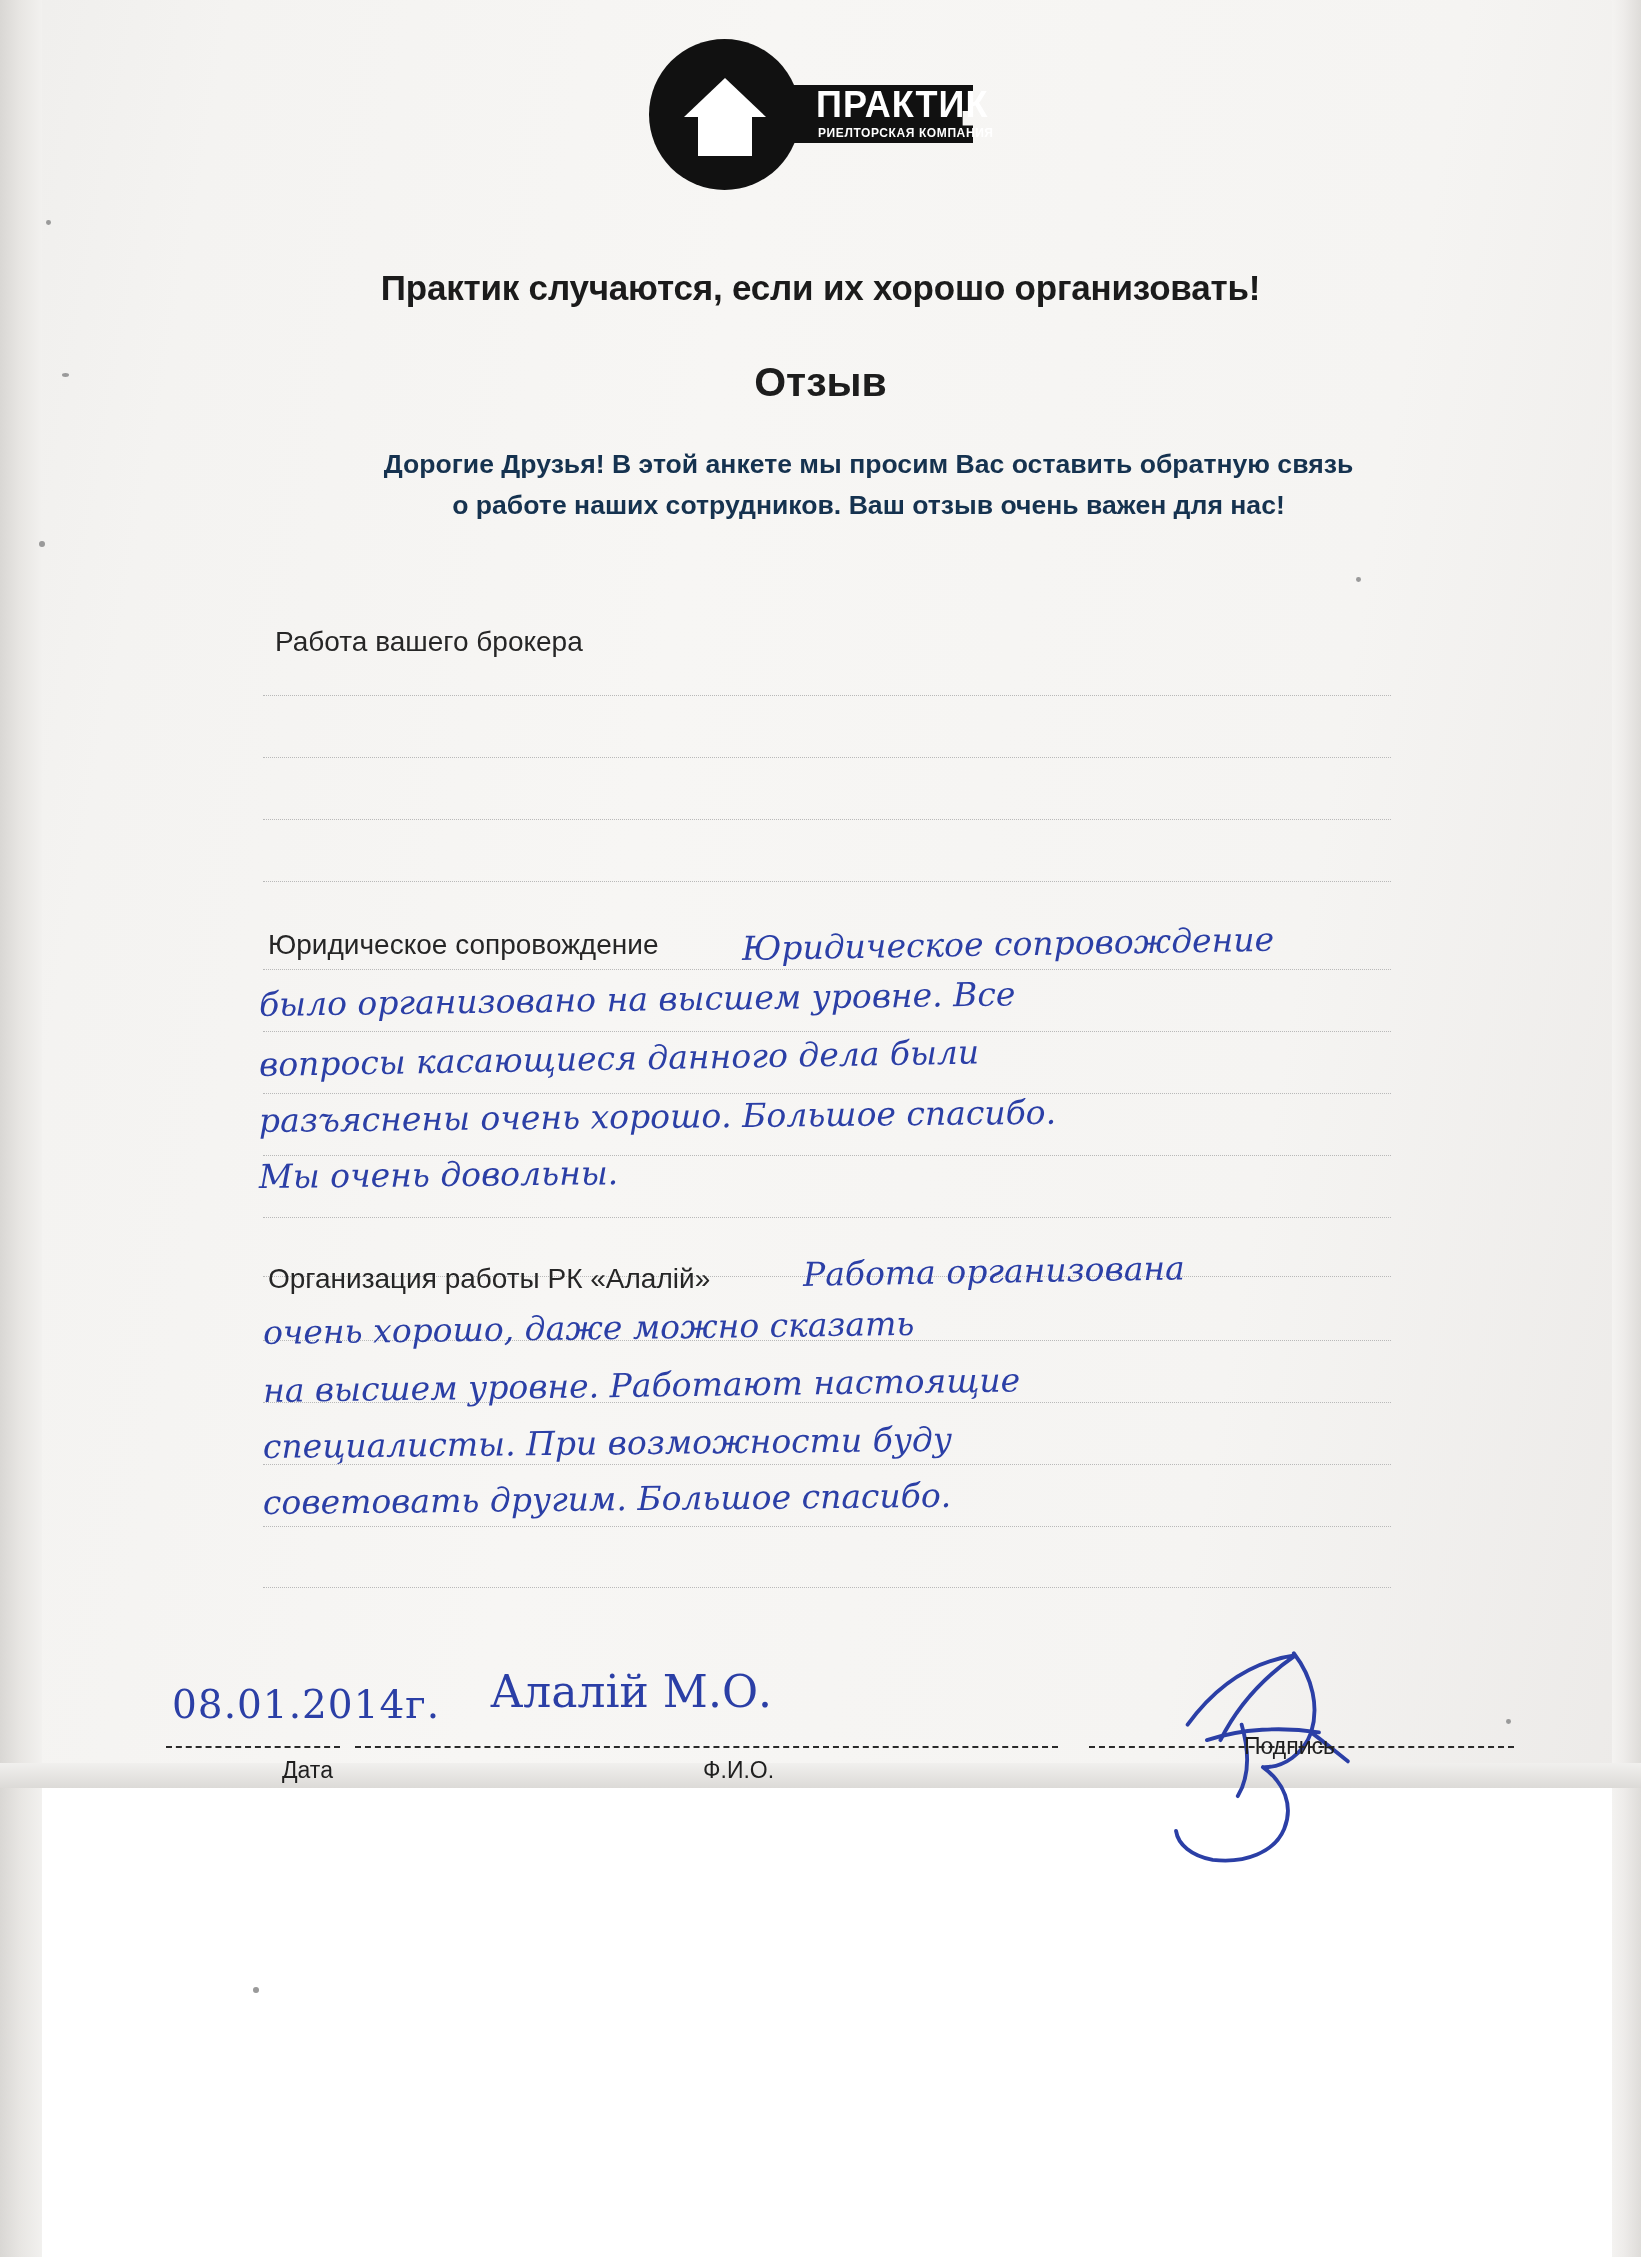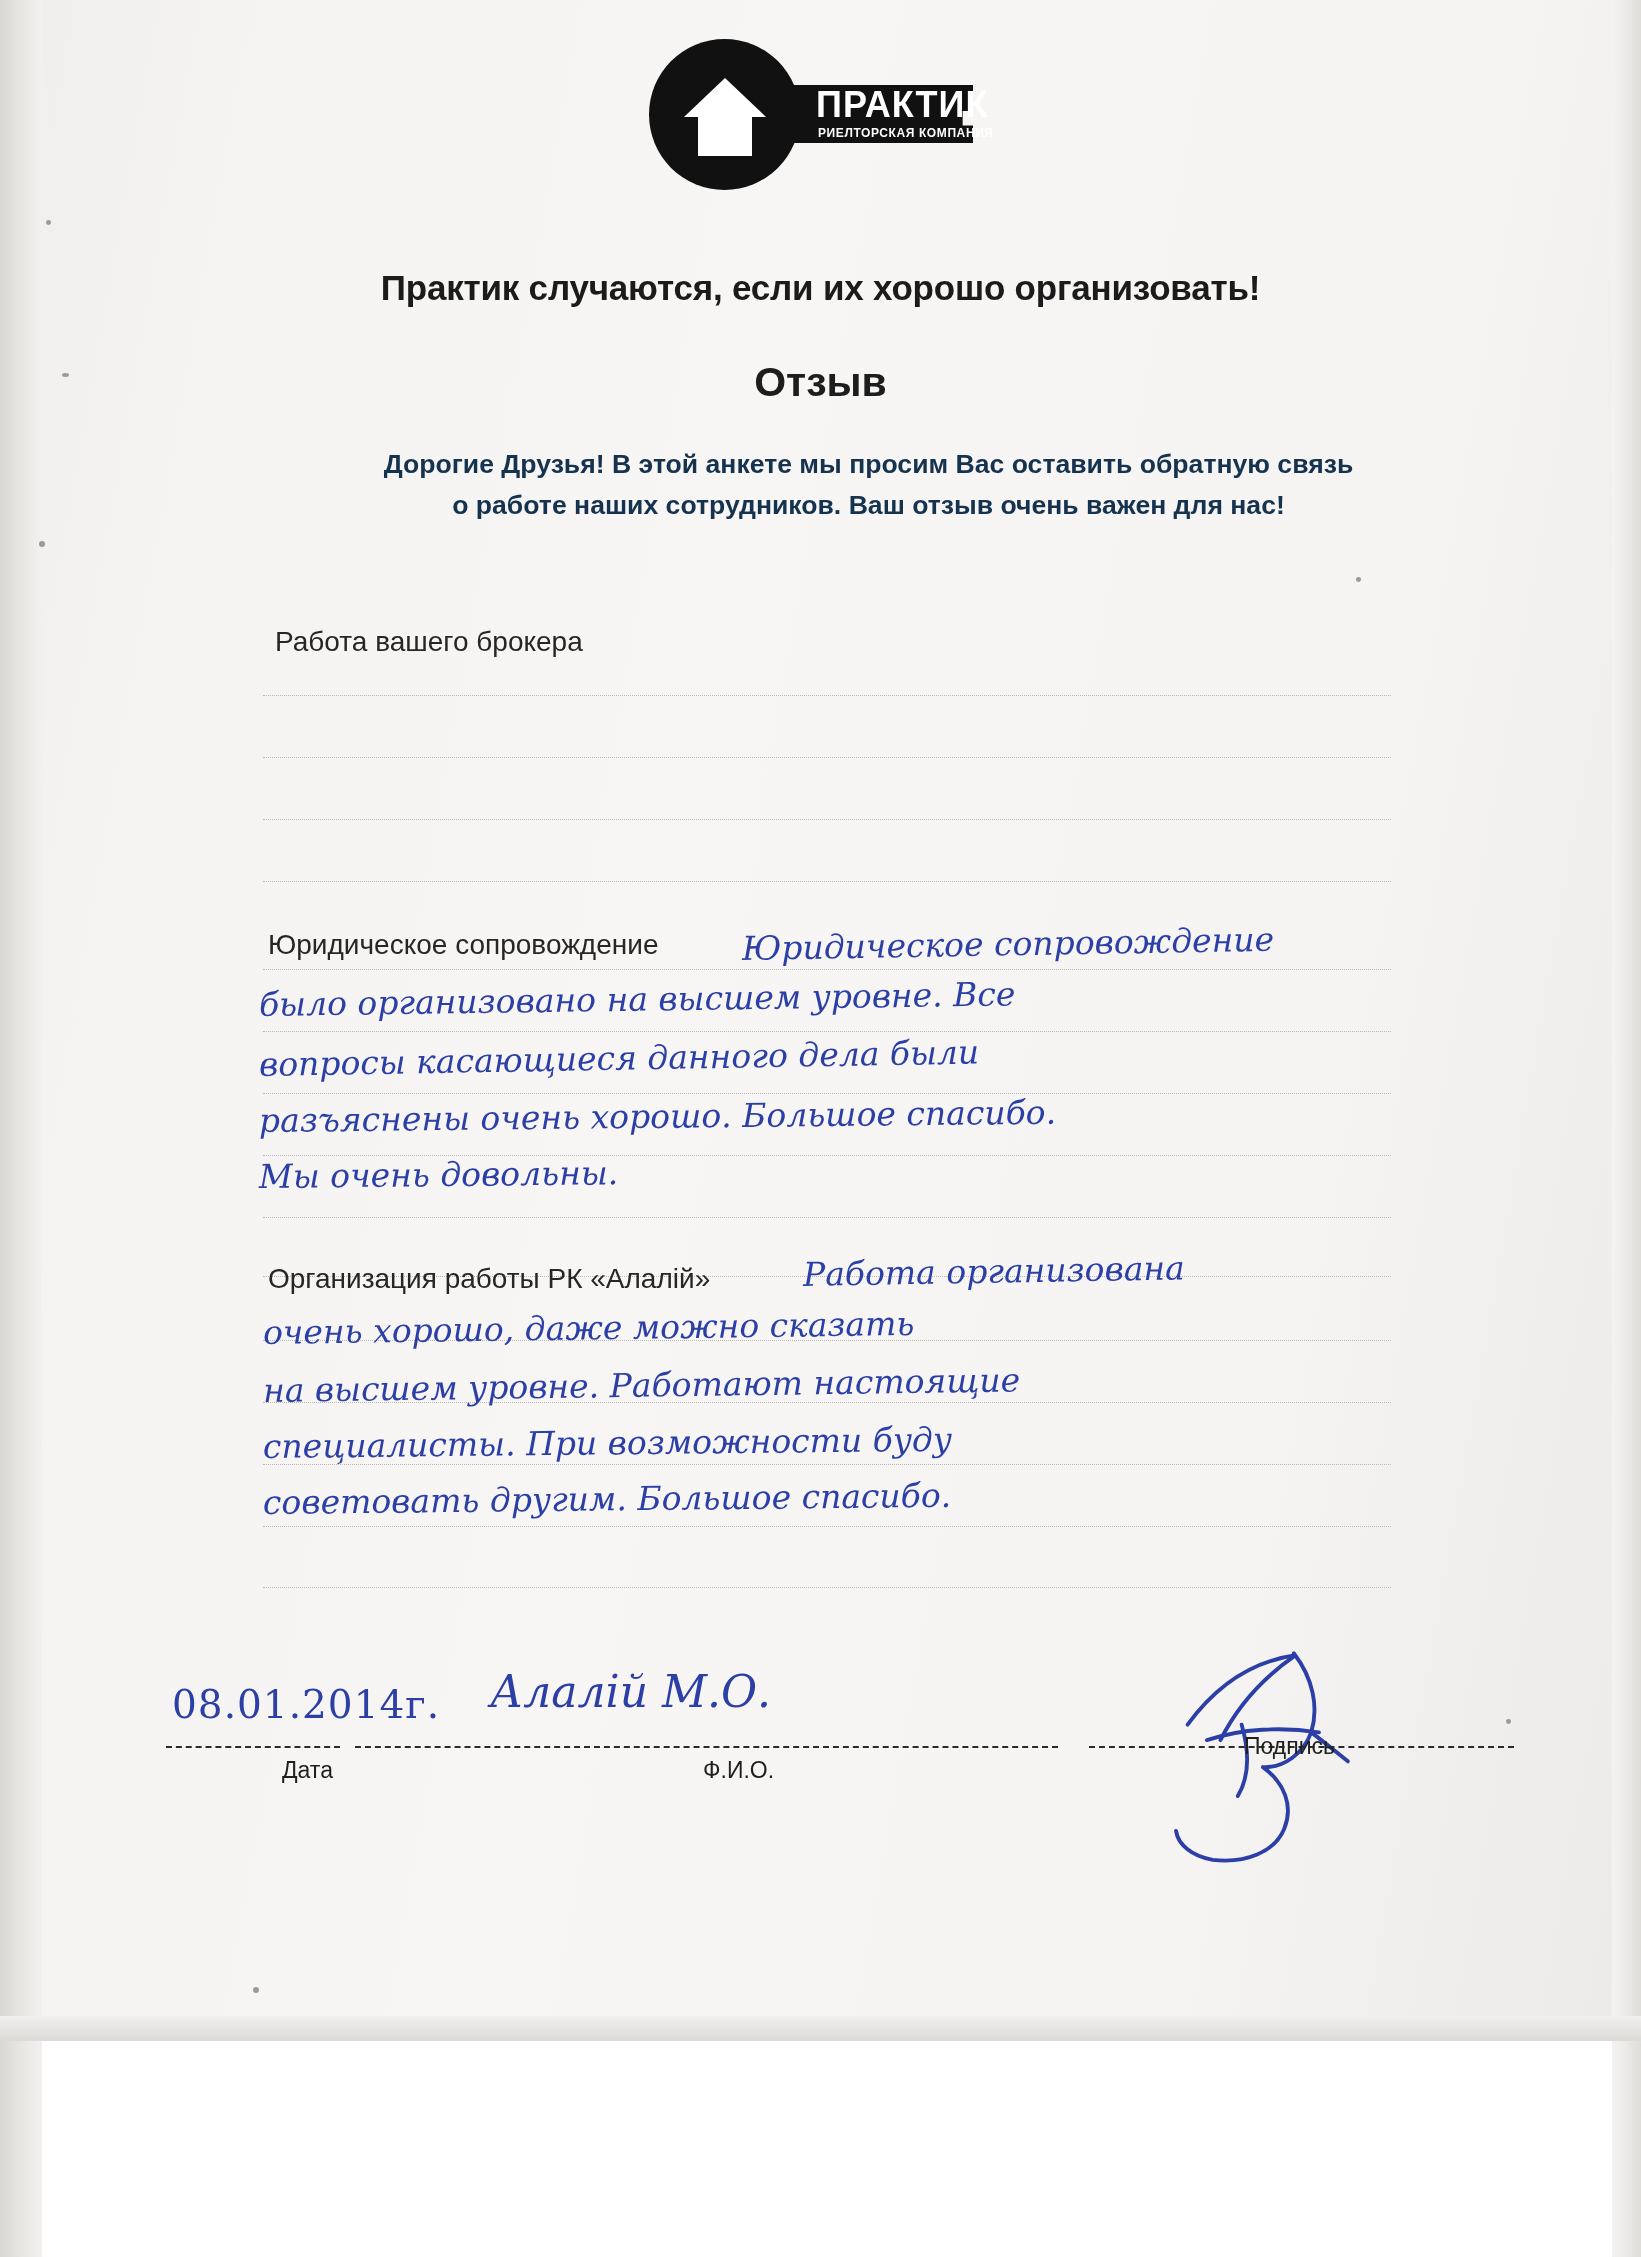--- a/index.html
+++ b/index.html
@@ -9,21 +9,21 @@
   }
   body {
     width: 1641px;
     height: 2257px;
     font-family: "Liberation Sans", sans-serif;
     overflow: hidden;
   }
   .page {
     position: relative;
     width: 1641px;
-    height: 2041px;
+    height: 1788px;
     background:
       linear-gradient(100deg, #efeeec 0%, #f4f3f1 12%, #f7f6f4 40%, #f5f4f2 75%, #eceae8 100%);
     border-radius: 31px;
   }
   
   .scan-left-edge {
     position: absolute;
     left: 0; top: 0;
     width: 42px; height: 2257px;
     background: linear-gradient(90deg, #d9d7d4 0%, #e7e5e2 45%, #f2f1ef 100%);
@@ -189,21 +189,20 @@
     color: #2b3fa6;
     font-family: "DejaVu Serif", serif;
     font-size: 39px;
     letter-spacing: 1px;
     white-space: nowrap;
   }
   .hand-name {
     position: absolute;
     color: #2b3fa6;
     font-family: "DejaVu Serif", serif;
-    font-style: italic;
     font-size: 44px;
     white-space: nowrap;
   }
   .signature-mark {
     position: absolute;
     left: 1149px;
     top: 1632px;
     width: 251px;
     height: 251px;
   }

